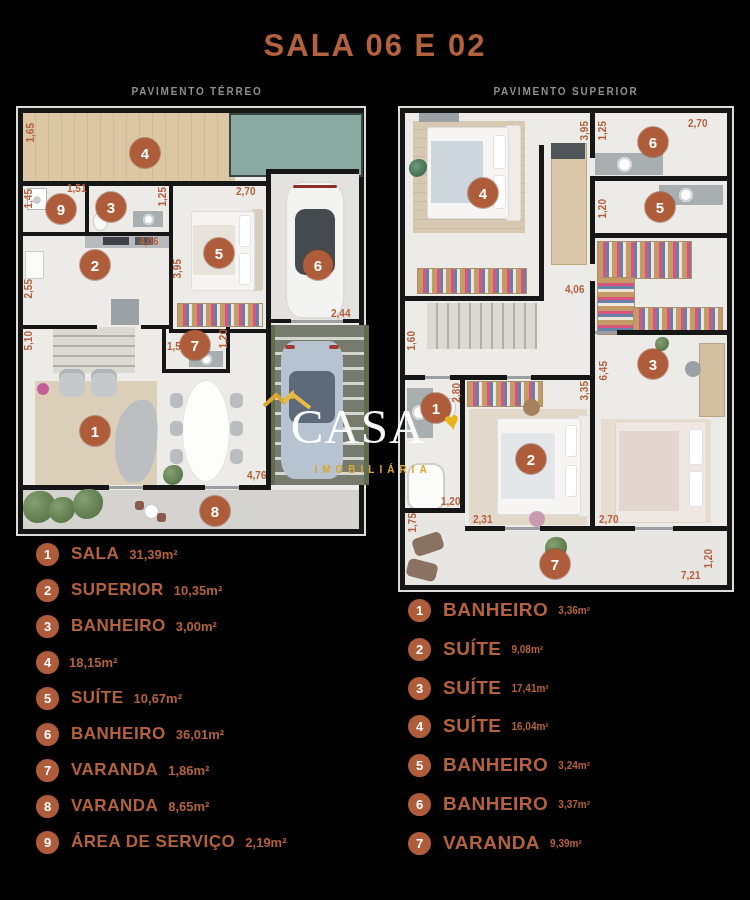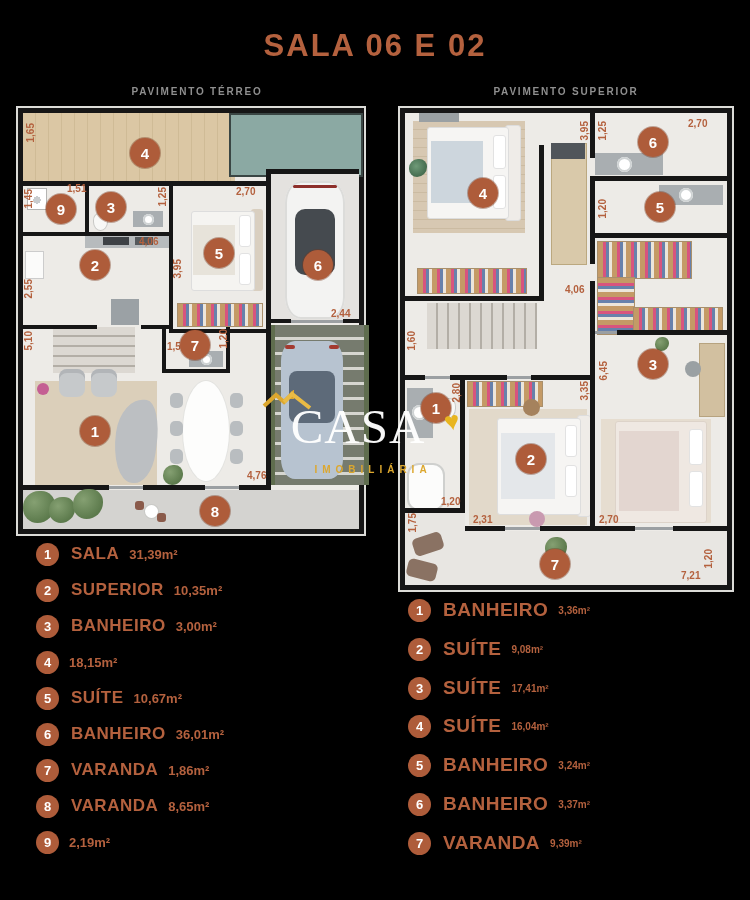--- a/index.html
+++ b/index.html
@@ -296,20 +296,21 @@
       <span class="lname">VARANDA</span>
       <span class="larea">1,86m²</span>
     </div>
   <div class="lrow" style="left:36px;top:792px">
       <span class="lbadge">8</span>
       <span class="lname">VARANDA</span>
       <span class="larea">8,65m²</span>
     </div>
   <div class="lrow" style="left:36px;top:828px">
       <span class="lbadge">9</span>
+      <span class="lname">ÁREA DE SERVIÇO</span>
       <span class="larea">2,19m²</span>
     </div>
 </div>
 
 <div>
   <div class="lrow r" style="left:408px;top:596px">
       <span class="lbadge">1</span>
       <span class="lname">BANHEIRO</span>
       <span class="larea">3,36m²</span>
     </div>

